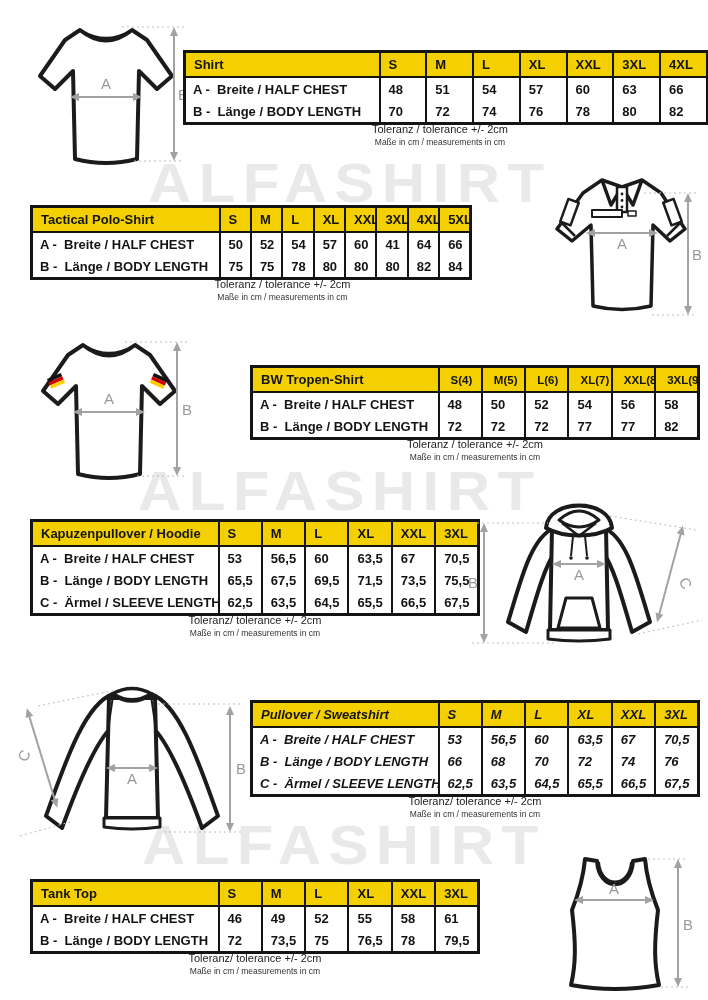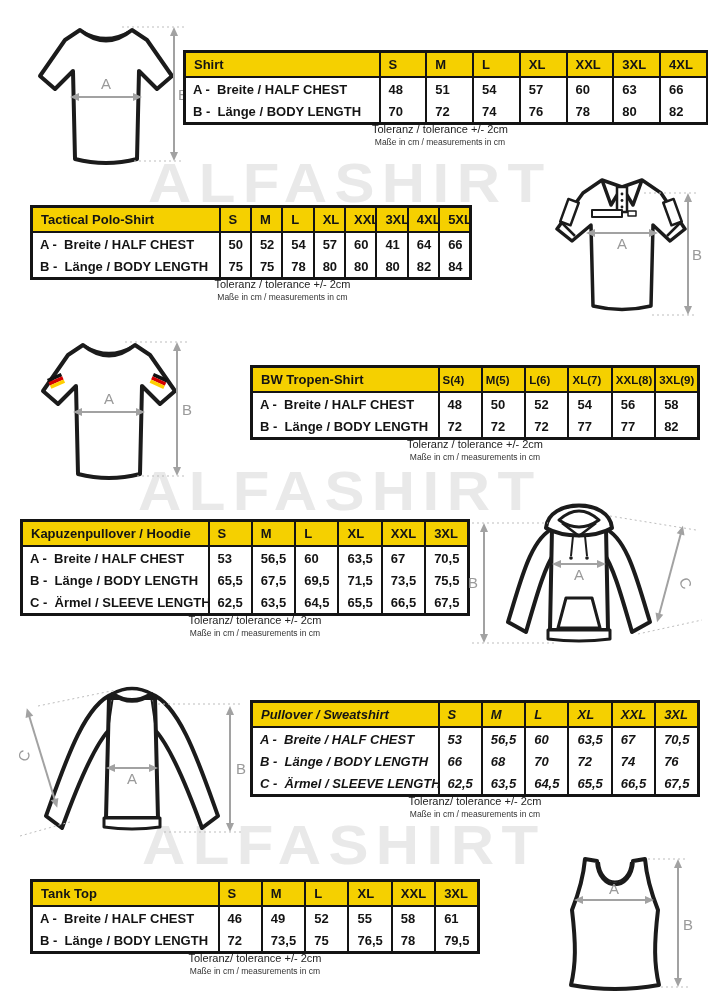--- a/index.html
+++ b/index.html
@@ -11,21 +11,21 @@
   table.sizes{border-collapse:collapse;table-layout:fixed;background:#fff;
               border:3px solid #141414;}
   .sizes th{background:#F5D000;color:#141414;font-size:13px;font-weight:bold;text-align:left;
             padding:3px 0 3px 8px;border-bottom:2px solid #141414;height:17px;overflow:hidden;}
   .sizes td{color:#141414;font-size:13px;font-weight:bold;text-align:left;
             padding:1.5px 0 1.5px 8px;height:19px;overflow:hidden;}
   .sizes th + th, .sizes td + td{border-left:2px solid #141414;}
   .sizes td.label{white-space:pre;padding-left:7px;}
   .w514{width:572px;} .w505{width:442px;} .w450{width:450px;}
   .lab195 .labcol{width:195px;} .lab188 .labcol{width:188px;} .lab187 .labcol{width:187px;}
-  .tight .szh{font-size:11.5px;padding-left:3px;}
+  .tight .szh{font-size:11.5px;padding-left:11px;}
   .tol{position:absolute;z-index:1;text-align:center;color:#222;}
   .tol .t1{font-size:11px;line-height:13px;}
   .tol .t2{font-size:8.5px;line-height:10px;margin-top:1px;color:#333;}
   svg text{font-family:"Liberation Sans",sans-serif;}
 </style>
 </head>
 <body>
 
 <div id="canvas">
 
@@ -259,21 +259,21 @@
           <td>77</td>
           <td>82</td>
         </tr>
       </tbody>
     </table>
   <div class="tol" style="left:250px;top:438px;width:450px;">
     <div class="t1">Toleranz / tolerance +/- 2cm</div>
     <div class="t2">Maße in cm / measurements in cm</div>
   </div>
 
-  <table class="sizes sec w450 lab187" style="left:20px;top:519px;border-radius:9px;">
+  <table class="sizes sec w450 lab187" style="left:30px;top:519px;border-radius:9px;">
       <colgroup>
         <col class="labcol">
         <col>
         <col>
         <col>
         <col>
         <col>
         <col>
       </colgroup>
       <thead>

